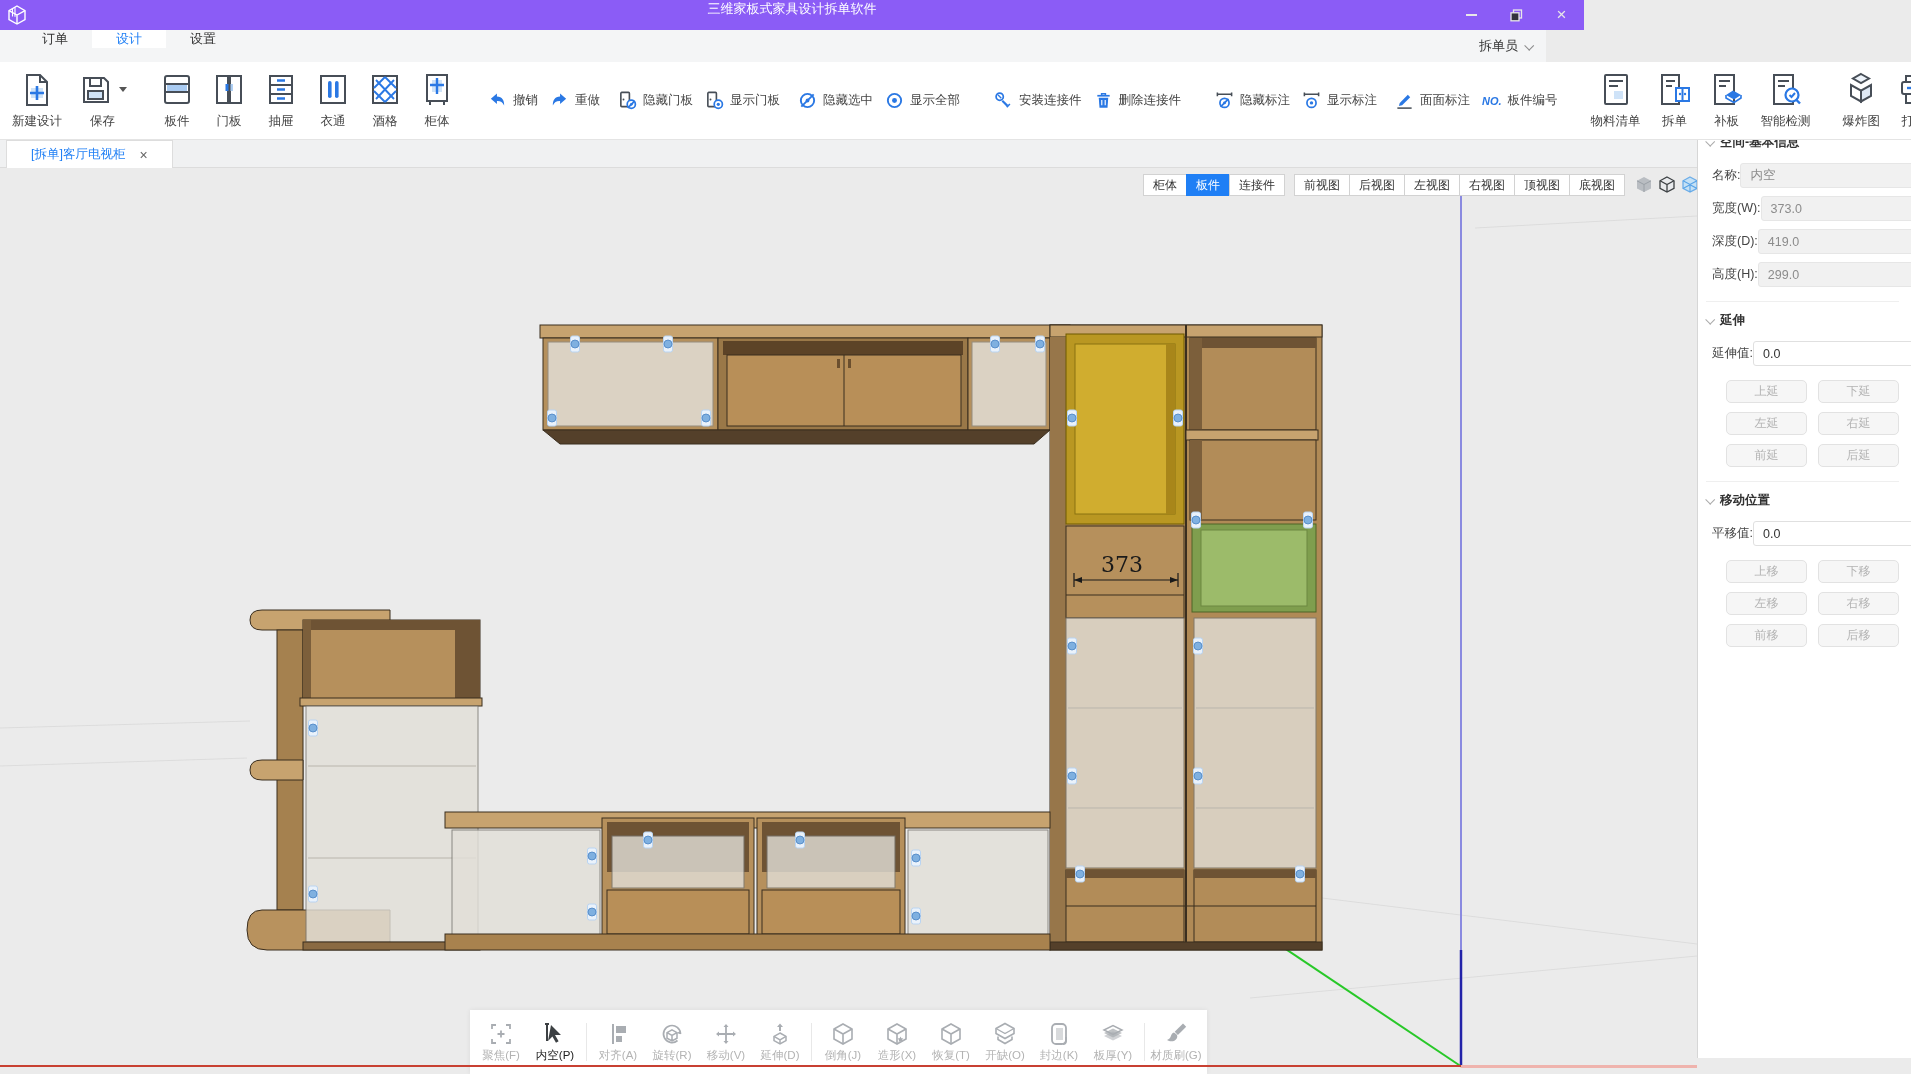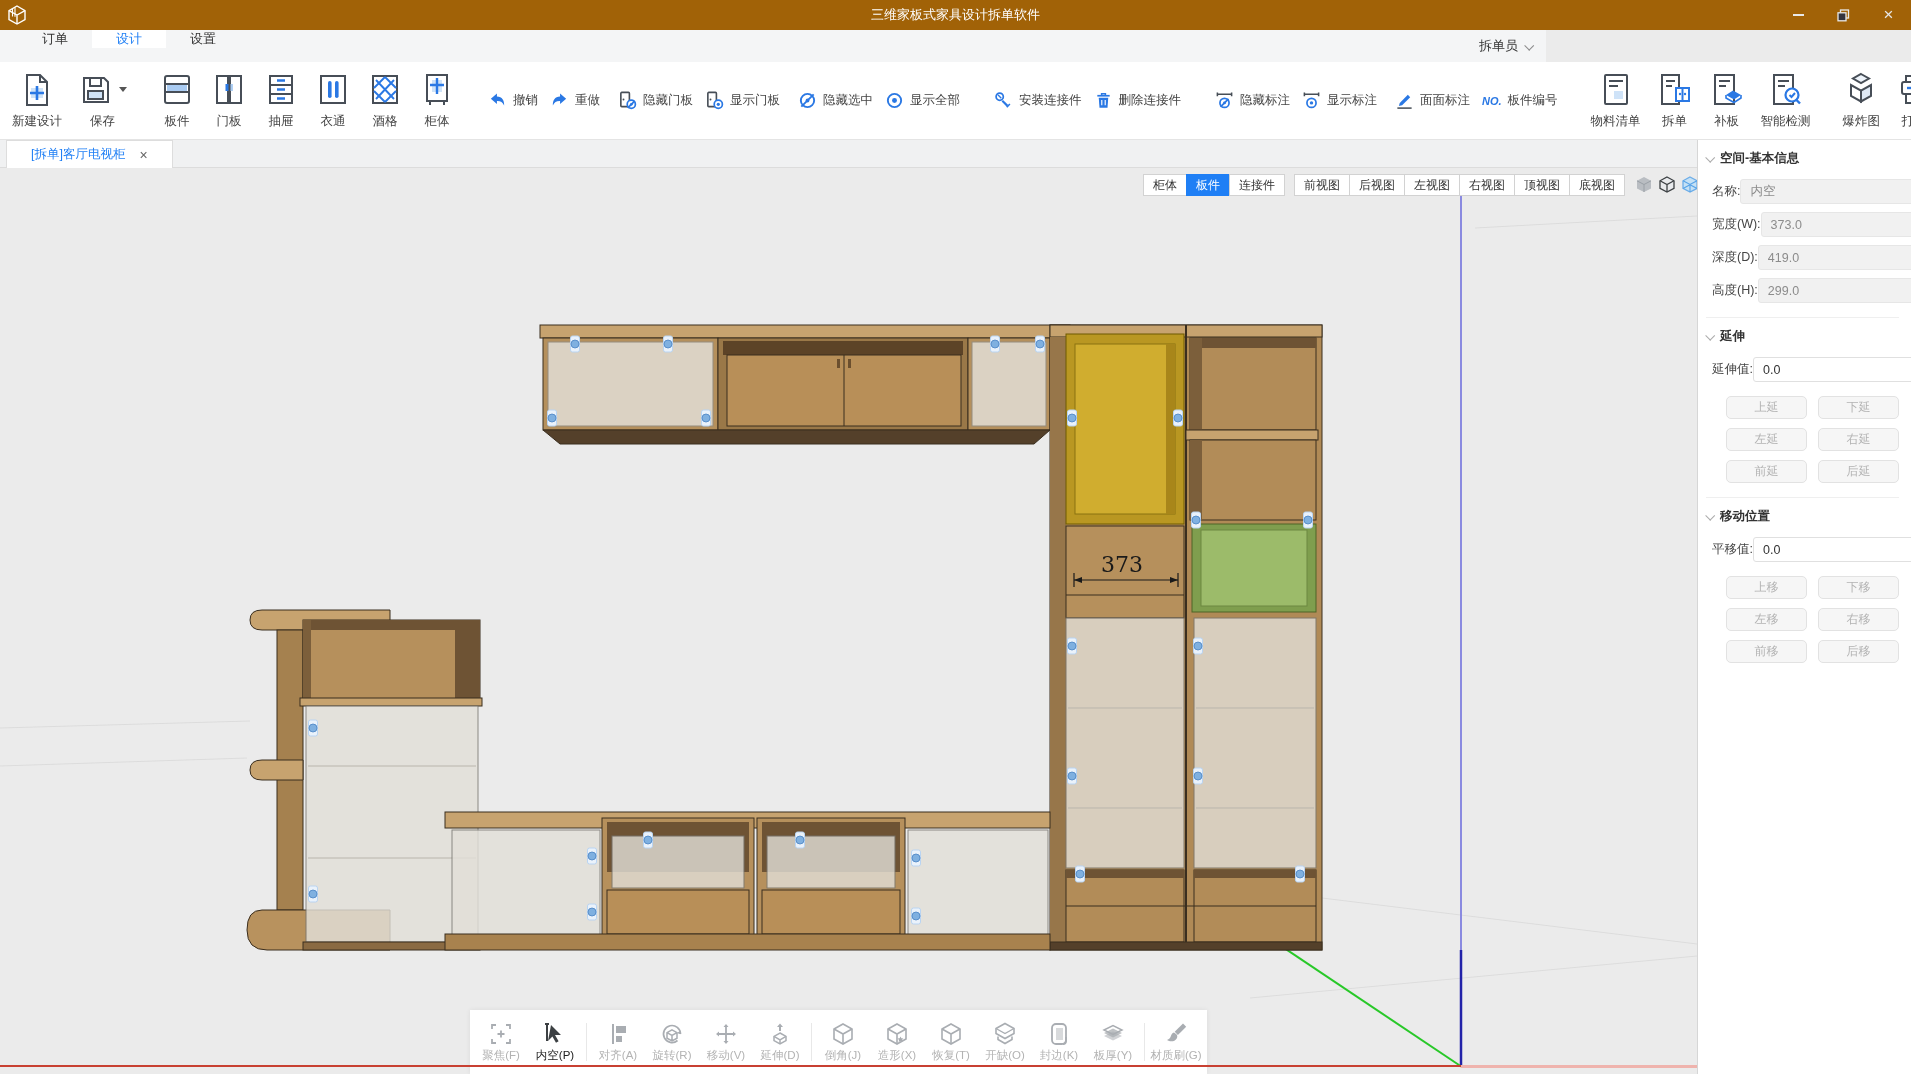--- a/index.html
+++ b/index.html
@@ -1,20 +1,20 @@
 <!DOCTYPE html>
 <html><head>
 <meta charset="utf-8">
 <style>
   *{margin:0;padding:0;box-sizing:border-box}
   html,body{width:1911px;height:1074px;font-family:"Liberation Sans",sans-serif;background:#ebebeb;overflow:hidden}
   #root{position:relative;width:1911px;height:1074px;background:#ebebeb;overflow:hidden}
 
   
-  .titlebar{position:absolute;top:0;left:0;width:1911px;height:30px;background:#a16207;display:flex;align-items:center;z-index:50}
+  .titlebar{position:absolute;top:0;left:0;width:1584px;height:30px;background:#8b5cf6;display:flex;align-items:flex-start;z-index:50}
   .tb-logo{width:34px;height:30px;display:flex;align-items:center;justify-content:center}
   .tb-title{position:absolute;left:0;right:0;text-align:center;color:#fff;font-size:13px;pointer-events:none}
   .win-btns{position:absolute;right:0;top:0;display:flex;height:30px}
   .win-btn{width:45px;height:30px;display:flex;align-items:center;justify-content:center;color:#e8e8e8;font-size:17px}
   .glyph-min{display:block;width:11px;height:2px;background:#e8e8e8}
 
   
   .ribbon{position:absolute;top:30px;left:0;width:1546px;height:32px;background:#f4f5f6;display:flex;align-items:flex-start;z-index:49}
   .ribbon-tab{padding:0 24px;font-size:13px;color:#333;display:flex;align-items:center}
   .ribbon-tab.active{background:#fff;color:#1f7ff5}
@@ -49,21 +49,21 @@
   .view-controls{position:absolute;top:6px;left:1143px;display:flex;align-items:center;z-index:10}
   .vc-group{display:flex}
   .vc-btn{height:22px;line-height:20px;font-size:12px;padding:0 9px;background:#fff;border:1px solid #d2d2d2;color:#333;margin-left:-1px;white-space:nowrap}
   .vc-btn:first-child{margin-left:0}
   .vc-btn.active{background:#1f7ff5;border-color:#1f7ff5;color:#fff}
   .vc-views{margin-left:9px}
   .vc-cubes{display:flex;align-items:center;gap:3px;margin-left:9px}
   .vc-cubes svg{width:20px;height:20px;display:block}
 
   
-  .right-panel{position:absolute;top:140px;left:1697px;width:214px;height:934px;background:#fff;border-left:1px solid #d6d6d6;padding:10px 12px 4px 8px;font-size:12.5px;color:#333;z-index:45}
+  .right-panel{position:absolute;top:124px;left:1697px;width:214px;height:934px;background:#fff;border-left:1px solid #d6d6d6;padding:10px 12px 4px 8px;font-size:12.5px;color:#333;z-index:45}
   .rp-section.bordered{border-top:1px solid #efefef;margin-top:14px;padding-top:10px}
   .rp-header{display:flex;align-items:center;gap:7px;font-weight:bold;margin-bottom:12px;color:#333}
   .rp-header .chev{border-color:#aaa}
   .rp-field{display:flex;align-items:center;margin-bottom:8px}
   .rp-label{width:64px;padding-left:6px;color:#444;white-space:nowrap}
   .rp-section.narrow .rp-label{width:48px}
   .rp-input{flex:1;height:25px;border:1px solid #e0e0e0;border-radius:3px;padding:0 9px;font-size:12.5px;color:#333;background:#fff;outline:none;font-family:"Liberation Sans",sans-serif}
   .rp-input.disabled{background:#f1f1f1;color:#8c8c8c;border-color:#e6e6e6}
   .rp-btns{margin:14px 0 2px 20px}
   .rp-btn-row{display:flex;gap:11px;margin-bottom:9px}

